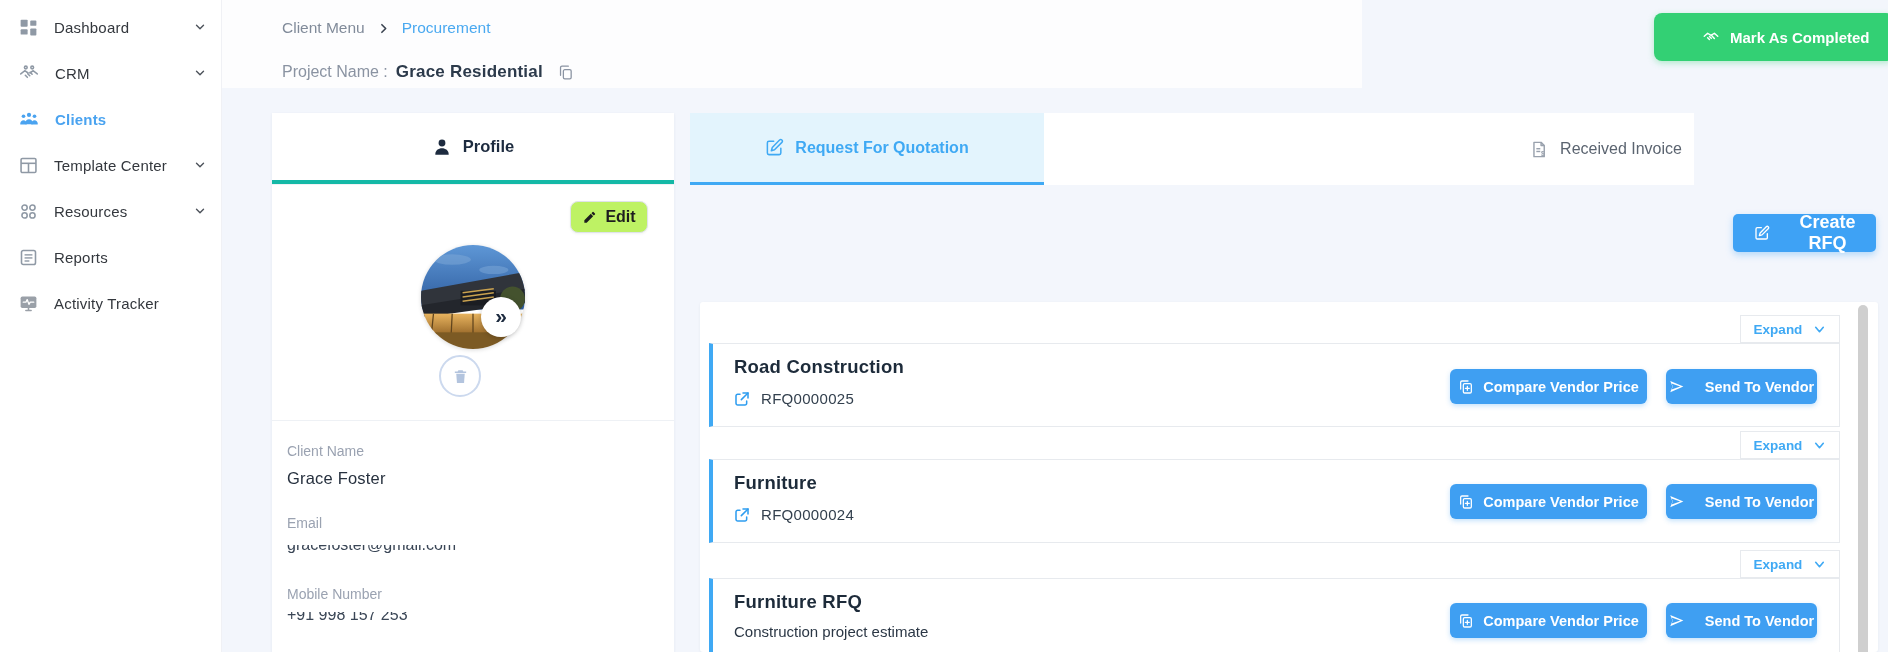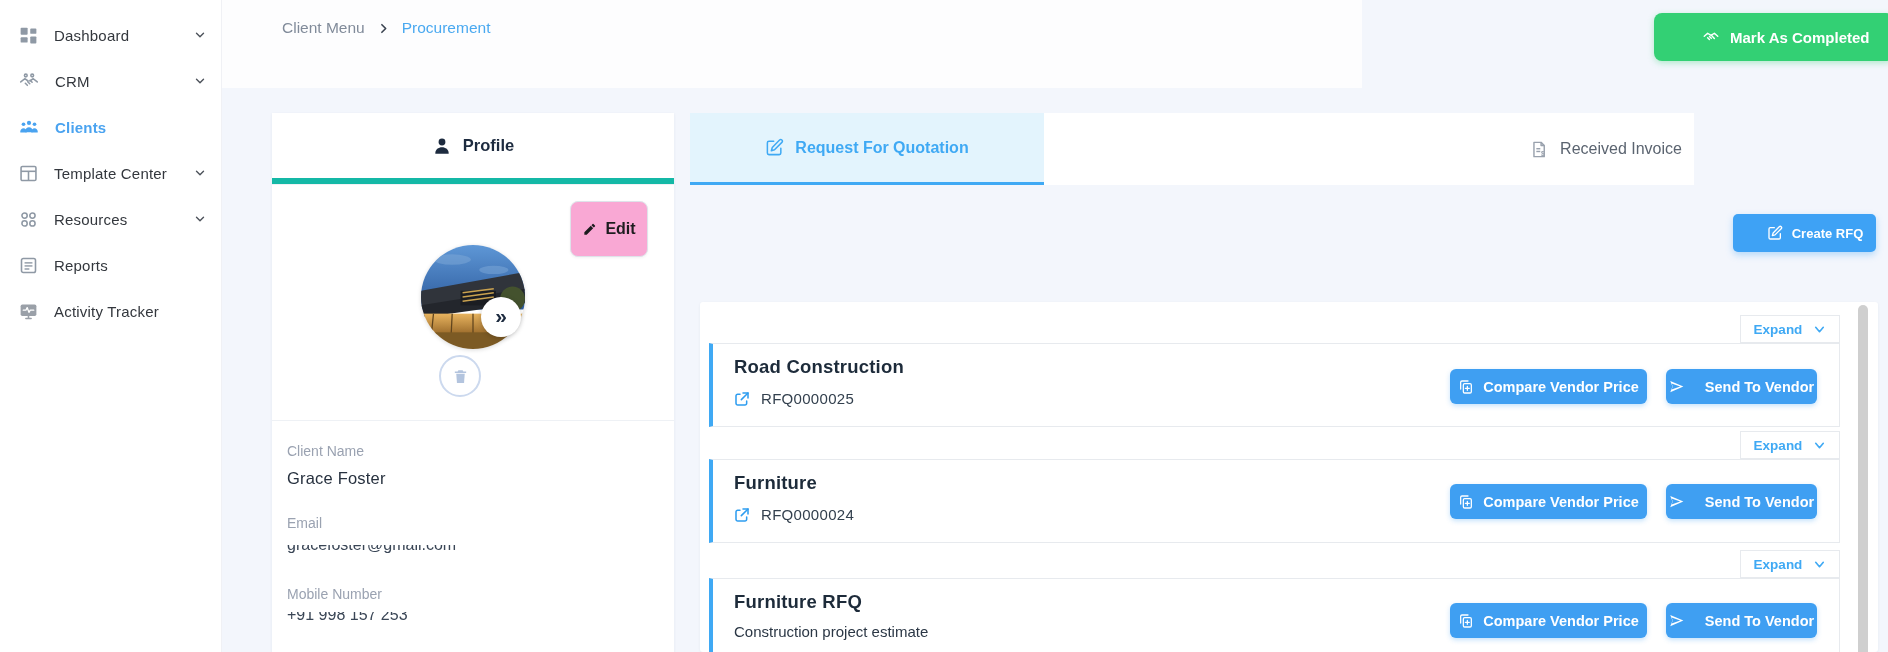--- a/index.html
+++ b/index.html
@@ -5,21 +5,21 @@
   * { margin:0; padding:0; box-sizing:border-box; }
   html,body { background:#e9edf5; }
   .screen {
     position:relative; width:1888px; height:652px; overflow:hidden;
     background:#f3f6fc; font-family:"Liberation Sans", sans-serif;
     -webkit-font-smoothing:antialiased;
   }
   svg { display:block; }
 
   
-  .sidebar { position:absolute; left:0; top:0; width:222px; height:652px; background:#ffffff; border-right:1px solid #f0f1f5; padding-top:12px; }
+  .sidebar { position:absolute; left:0; top:0; width:222px; height:652px; background:#ffffff; border-right:1px solid #f0f1f5; padding-top:4px; }
   .side-item { display:flex; align-items:center; height:46px; padding:0 14px 0 18px; gap:15px; cursor:pointer; }
   .side-item .slabel { font-size:15px; color:#33373d; letter-spacing:.2px; }
   .side-item.active .slabel { color:#4aa3f0; font-weight:600; }
   .side-item .chev { margin-left:auto; }
 
   
   .topwhite { position:absolute; left:222px; top:0; width:1140px; height:88px; background:#fdfdfe; }
   .breadcrumb { position:absolute; left:282px; top:19px; display:flex; align-items:center; gap:12px; font-size:15.5px; }
   .crumb-parent { color:#818b9a; cursor:pointer; }
   .crumb-current { color:#4aa9f0; cursor:pointer; }
@@ -30,22 +30,22 @@
 
   .btn-green { position:absolute; right:-6px; top:13px; width:240px; height:48px; background:#33d074; border:none;
     border-radius:8px; color:#fff; font-size:15px; font-weight:600; font-family:inherit;
     display:flex; align-items:center; justify-content:flex-start; padding-left:48px; gap:10px; cursor:pointer;
     box-shadow:0 2px 6px rgba(51,208,116,.35); }
 
   
   .panel { position:absolute; left:272px; top:113px; width:402px; height:539px; background:#fff; box-shadow:0 1px 3px rgba(25,45,85,.07); }
   .ptabs { display:flex; height:72px; border-bottom:1px solid #f0f1f4; }
   .ptab { flex:1; display:flex; align-items:center; justify-content:center; gap:11px; font-size:16.5px; cursor:pointer; color:#b9bfc9; font-weight:600; }
-  .ptab.active { color:#1d2b3f; border-bottom:6px solid #14b8a6; }
-  .edit-btn { position:absolute; top:88px; right:26px; width:78px; height:56px; background:#f9a8d4; border:1px solid #dfe3ea; border-radius:8px;
+  .ptab.active { color:#1d2b3f; border-bottom:4px solid #14b8a6; }
+  .edit-btn { position:absolute; top:88px; right:26px; width:78px; height:32px; background:#bef264; border:1px solid #dfe3ea; border-radius:8px;
     display:flex; align-items:center; justify-content:center; gap:8px; font-size:16px; font-weight:600; color:#1d1d1f; cursor:pointer;
     box-shadow:0 1px 3px rgba(0,0,0,.05); font-family:inherit; }
   .avatar { position:absolute; top:132px; left:149px; width:104px; height:104px; border-radius:50%; overflow:hidden; box-shadow:0 1px 4px rgba(0,0,0,.15); }
   .jump-btn { position:absolute; top:184px; left:209px; width:40px; height:40px; border-radius:50%; background:#fff; border:none; cursor:pointer;
     box-shadow:0 1px 5px rgba(0,0,0,.2); color:#1d2b3f; font-size:21px; font-weight:700; font-family:inherit; display:flex; align-items:center; justify-content:center; padding-bottom:3px; }
   .trash-btn { position:absolute; top:242px; left:167px; width:42px; height:42px; border-radius:50%; background:#fff; border:2px solid #ccd9ee; cursor:pointer;
     display:flex; align-items:center; justify-content:center; }
   .pdivider { position:absolute; top:307px; left:0; width:100%; height:1px; background:#eef1f5; }
   .field-label { position:absolute; left:15px; color:#9aa2b1; font-size:14px; }
   .field-value { position:absolute; left:15px; color:#27313f; font-size:16.5px; letter-spacing:.2px; }
@@ -55,21 +55,21 @@
   .clip-tophalf { height:14px; } .clip-tophalf .inner { margin-top:-7px; }
 
   
   .rtabs { position:absolute; left:690px; top:113px; width:1004px; height:72px; background:#fff; }
   .rtab { position:absolute; top:0; height:72px; display:flex; align-items:center; justify-content:center; gap:11px; font-size:16px; cursor:pointer; color:#5b6470; }
   .rtab-rfq { left:0; width:354px; background:#e3f4fd; color:#3fa9f4; font-weight:600; border-bottom:3px solid #3fa9f4; }
   .rtab-po { left:448px; width:220px; }
   .rtab-ri { left:796px; width:240px; }
 
   .btn-create { position:absolute; left:1733px; top:214px; width:143px; height:38px; background:#3ea2f5; border:none; border-radius:5px; color:#fff;
-    font-size:13px; font-weight:600; font-family:inherit; display:flex; align-items:center; justify-content:center; gap:9px; cursor:pointer;
+    font-size:18px; font-weight:600; font-family:inherit; display:flex; align-items:center; justify-content:center; gap:9px; cursor:pointer;
     box-shadow:0 3px 7px rgba(62,162,245,.35);padding-left:21px; }
 
   
   .cards { position:absolute; left:700px; top:302px; width:1178px; height:350px; background:#fff; border-radius:3px; overflow:hidden; box-shadow:0 1px 3px rgba(25,45,85,.06); }
   .vscroll { position:absolute; left:1158px; top:3px; width:10px; height:360px; background:#cfcfcf; border-radius:6px; cursor:pointer; }
   .expand-box { position:absolute; width:100px; height:28px; background:#fff; border:1px solid #e7eaee; display:flex; align-items:center; justify-content:center; gap:11px;
     color:#3fa9f4; font-size:13.5px; font-weight:600; cursor:pointer; }
   .rfq-card { position:absolute; left:9px; width:1131px; background:#fff; border:1px solid #e7eaee; border-left:4px solid #3fa9f4; }
   .card-title { position:absolute; left:21px; top:12px; font-size:18.5px; font-weight:600; color:#1d2b3a; letter-spacing:.2px; }
   .card-coderow { position:absolute; left:21px; display:flex; align-items:center; gap:11px; }
@@ -203,20 +203,32 @@
 
   <div class="topwhite"></div>
   <div class="breadcrumb">
     <span class="crumb-parent">Client Menu</span>
     <span>
       <svg width="13" height="13" viewBox="0 0 24 24">
           <polyline points="9,5 16,12 9,19" fill="none" stroke="#3a4350" stroke-width="3" stroke-linecap="round" stroke-linejoin="round"></polyline>
         </svg>
     </span>
     <span class="crumb-current">Procurement</span>
+  </div>
+  <div class="project-row">
+    <span class="project-label">Project Name :</span>
+    <span class="project-name">Grace Residential</span>
+    <span class="copy-btn">
+      <svg width="17" height="17" viewBox="0 0 24 24">
+          <g stroke="#8a93a2" fill="none" stroke-width="1.8" stroke-linecap="round" stroke-linejoin="round">
+            <rect x="9" y="8" width="11" height="13" rx="2"></rect>
+            <path d="M5 16V5a2 2 0 0 1 2-2h9"></path>
+          </g>
+        </svg>
+    </span>
   </div>
 
   <button class="btn-green">
     <span>
       <svg width="18" height="18" viewBox="0 0 24 24">
           <g stroke="#ffffff" fill="none" stroke-width="1.9" stroke-linecap="round" stroke-linejoin="round">
             <path d="M3 11l4.5-4 4 2.5"></path>
             <path d="M21 11l-4.5-4-4 2.5"></path>
             <path d="M7.5 13l2.4 2.4M10 11.4l2.4 2.4M12.5 9.8l2.4 2.4M15 12.5l1.5 1.5"></path>
           </g>

